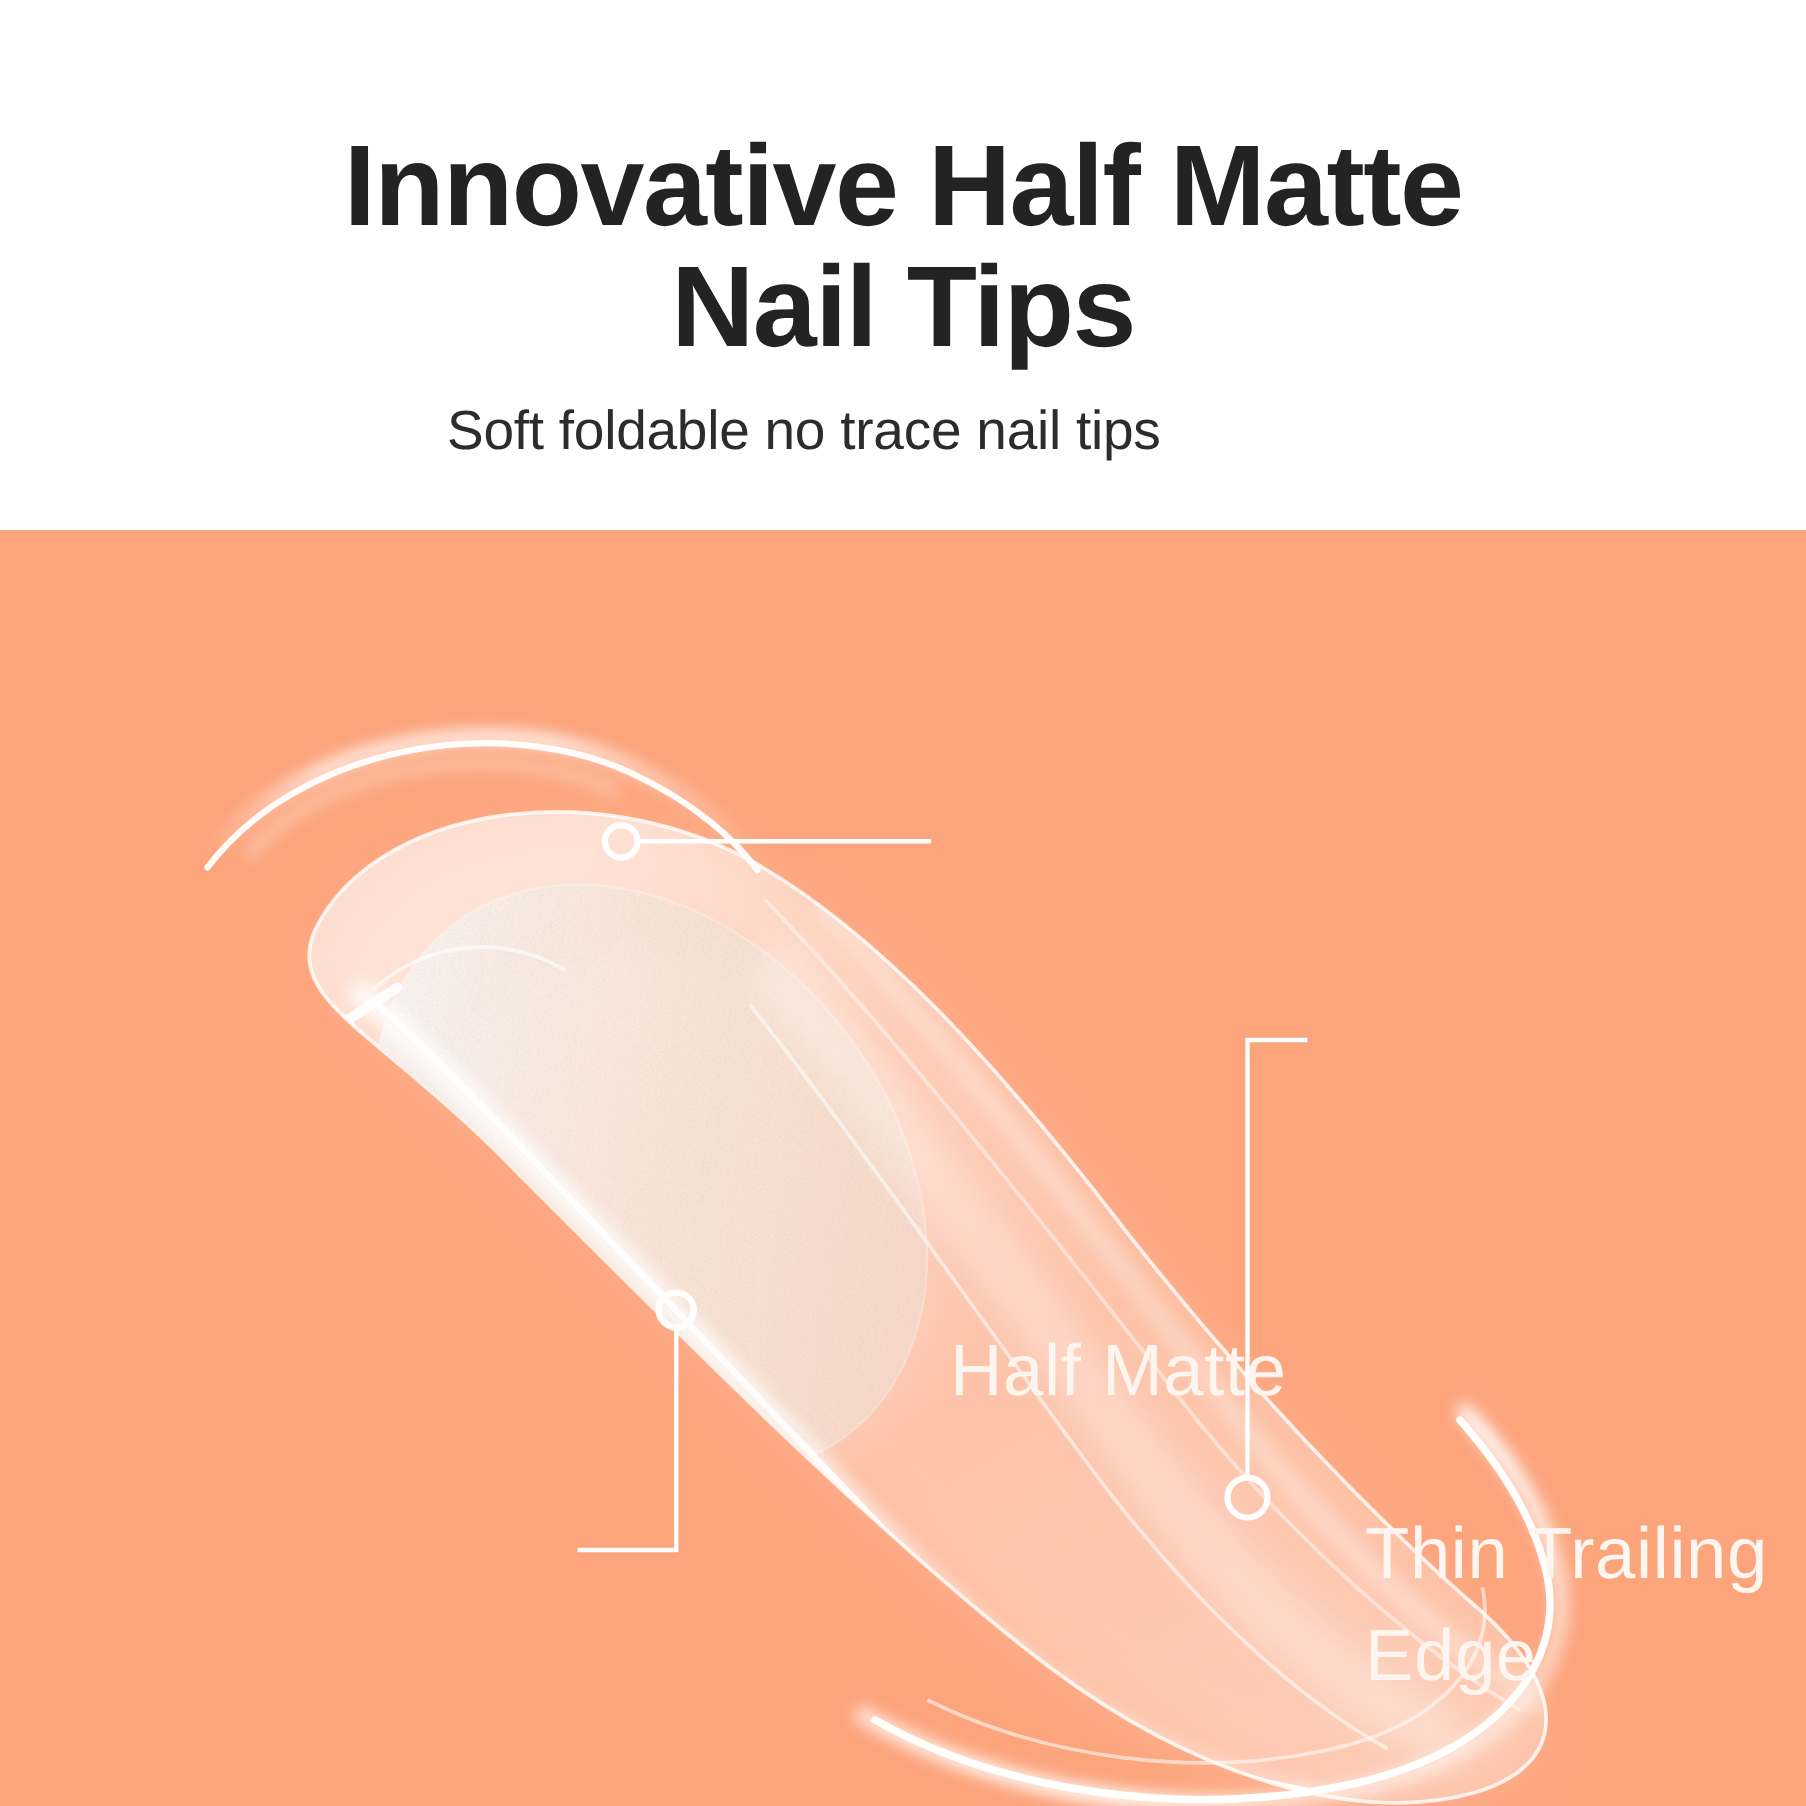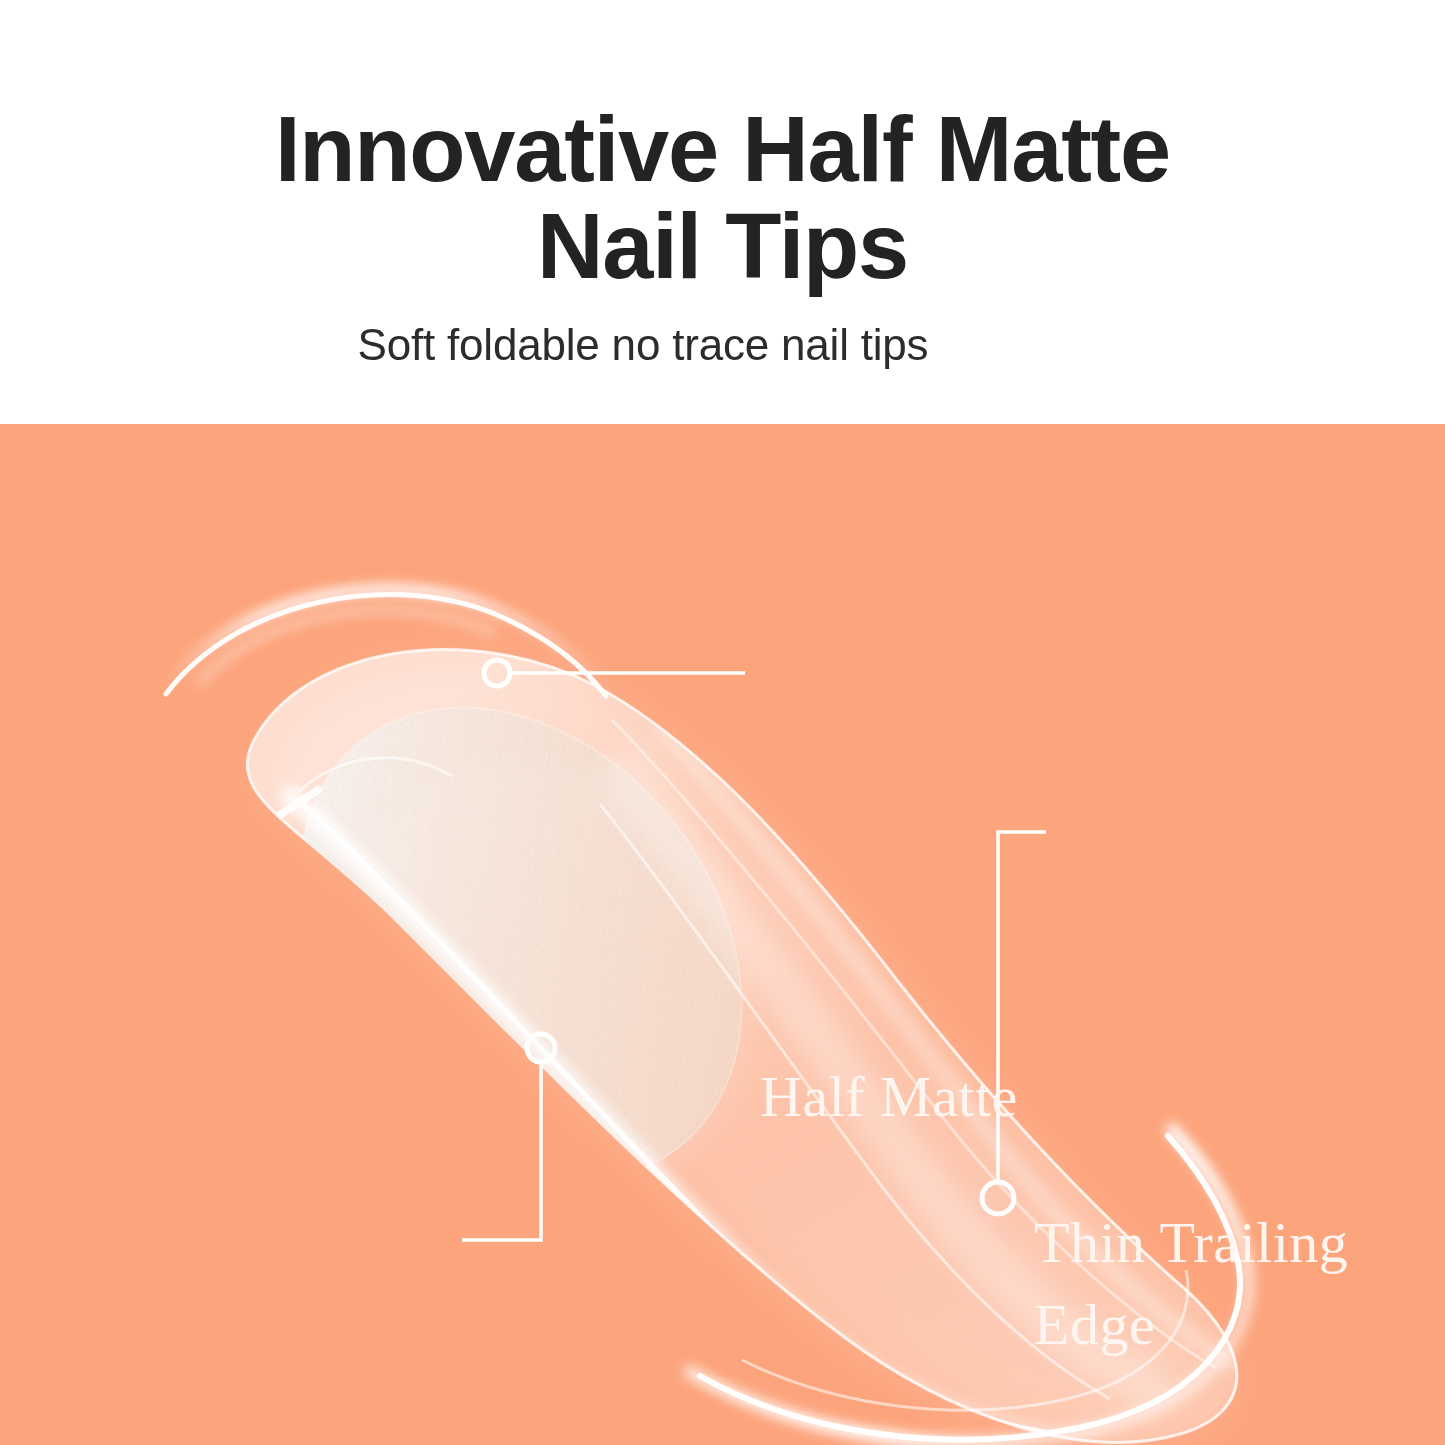--- a/index.html
+++ b/index.html
@@ -73,34 +73,34 @@
     position: absolute;
     left: 0;
     top: 0;
     width: 1445px;
     height: 1021px;
   }
 
   
   .callout-label {
     position: absolute;
-    font-family: Liberation Serif, serif;
+    font-family: Liberation Sans, sans-serif;
     font-weight: 300;
     color: #fdf6f0;
     letter-spacing: 0.5px;
     white-space: pre-line;
   }
   #label-half-matte {
     left: 760px;
     top: 640px;
     font-size: 58px;
     line-height: 66px;
   }
   #label-thin-edge {
-    left: 1034px;
+    left: 1092px;
     top: 778px;
     font-size: 58px;
     line-height: 82px;
   }
 </style>
 </head>
 <body>
 
 <div id="page">
 

